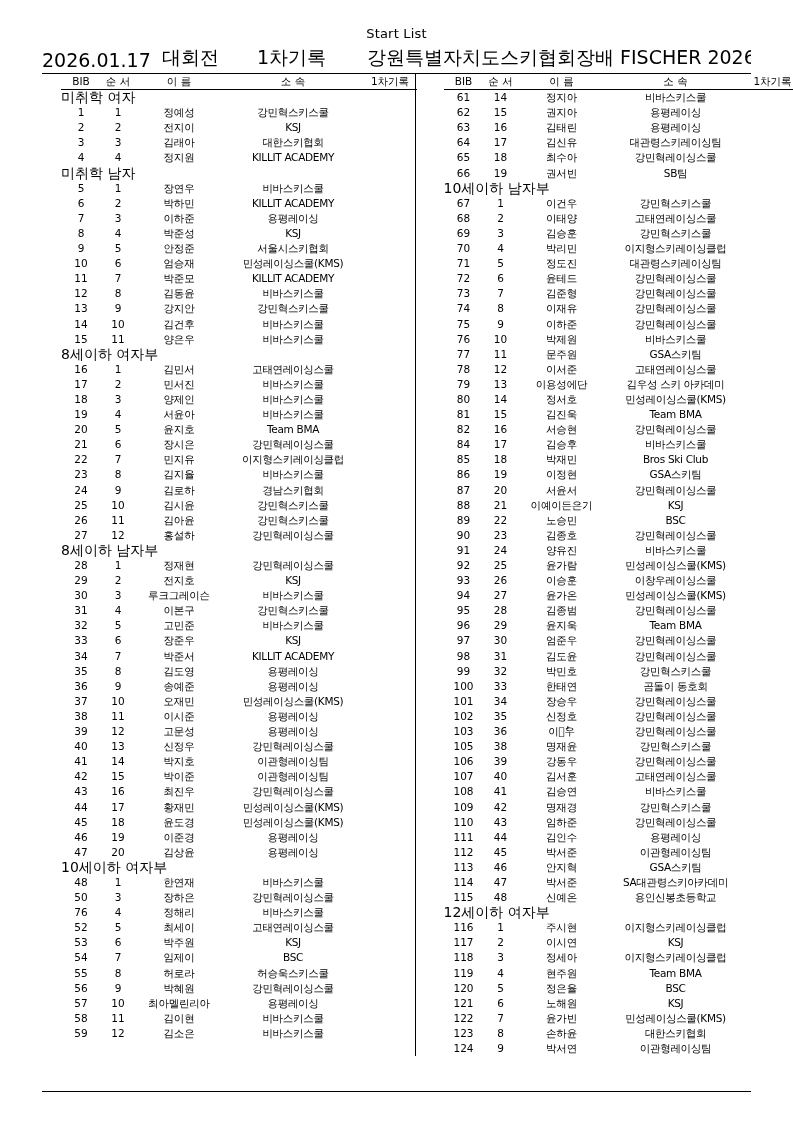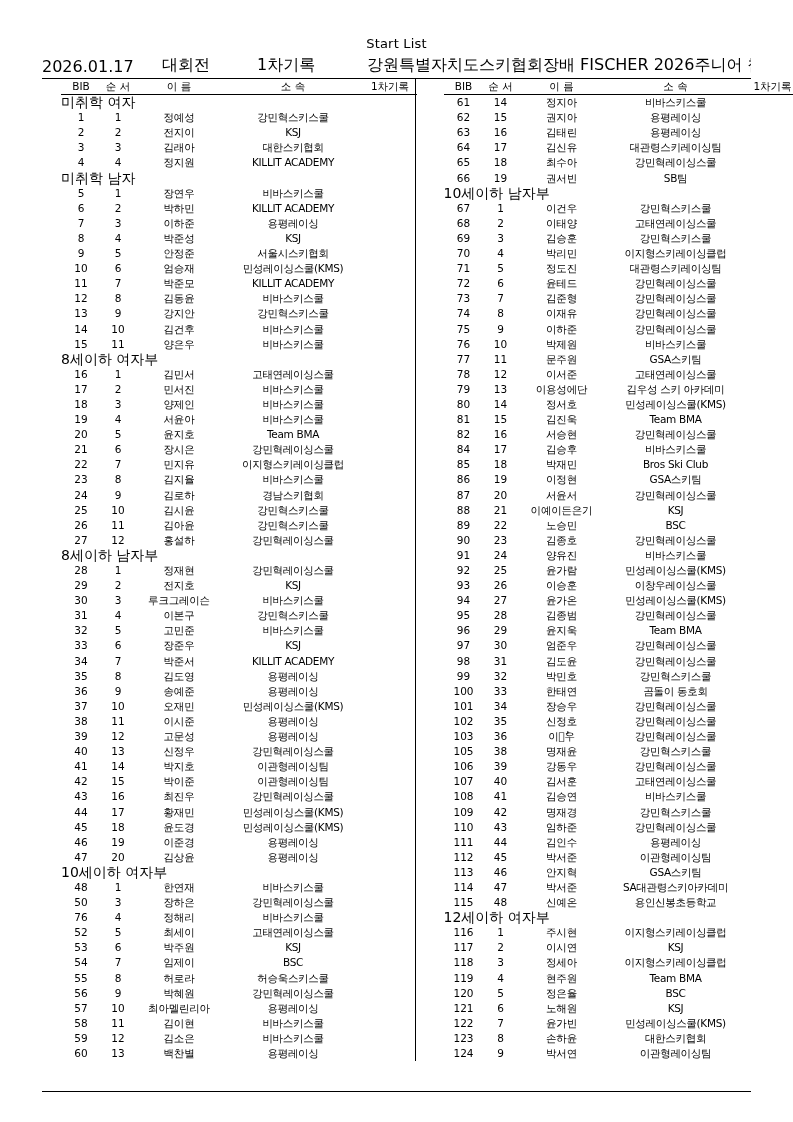--- a/index.html
+++ b/index.html
@@ -8,32 +8,32 @@
     background:#ffffff;
     font-family:"DejaVu Sans","Liberation Sans",sans-serif;
     color:#000;
     font-size:11px;
     -webkit-font-smoothing:antialiased;
   }
   .page{
     position:relative;
     width:793px;height:1122px;
     box-sizing:border-box;
-    padding:36px 42px 0 42px;
+    padding:26px 42px 0 42px;
   }
   .doc-title{
     text-align:center;
     font-size:13px;
     letter-spacing:.2px;
     margin:0 0 4px 0;
   }
   .header-line{
     display:flex;
     align-items:flex-end;
-    font-size:16px;
+    font-size:19px;
     white-space:nowrap;
     padding-bottom:2px;
     border-bottom:1.6px solid #000;
   }
   .hdr-date{width:120px;}
   .hdr-event{width:95px;font-family:Liberation Mono, monospace;}
   .hdr-run{width:110px;}
   .hdr-name{flex:1;overflow:hidden;}
 
   .cols{
@@ -531,27 +531,20 @@
               <td class="c-club cl">비바스키스쿨</td>
               <td class="c-run"></td>
             </tr>
             <tr>
               <td class="c-bib">59</td>
               <td class="c-ord">12</td>
               <td class="c-name nm">김소은</td>
               <td class="c-club cl">비바스키스쿨</td>
               <td class="c-run"></td>
             </tr>
-            <tr>
-              <td class="c-bib">60</td>
-              <td class="c-ord">13</td>
-              <td class="c-name nm">백찬별</td>
-              <td class="c-club cl">용평레이싱</td>
-              <td class="c-run"></td>
-            </tr>
           </tbody>
       </table>
     </div>
 
     <div class="col right">
       <table class="lst">
         <thead>
           <tr>
             <th class="c-bib">BIB</th>
             <th class="c-ord">순 서</th>

